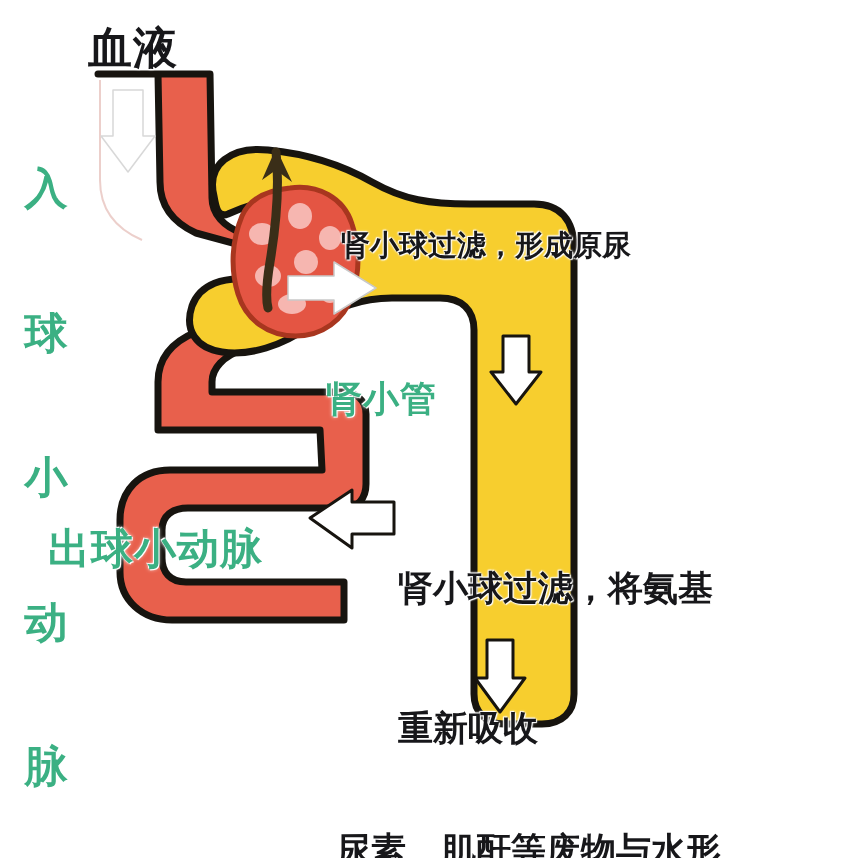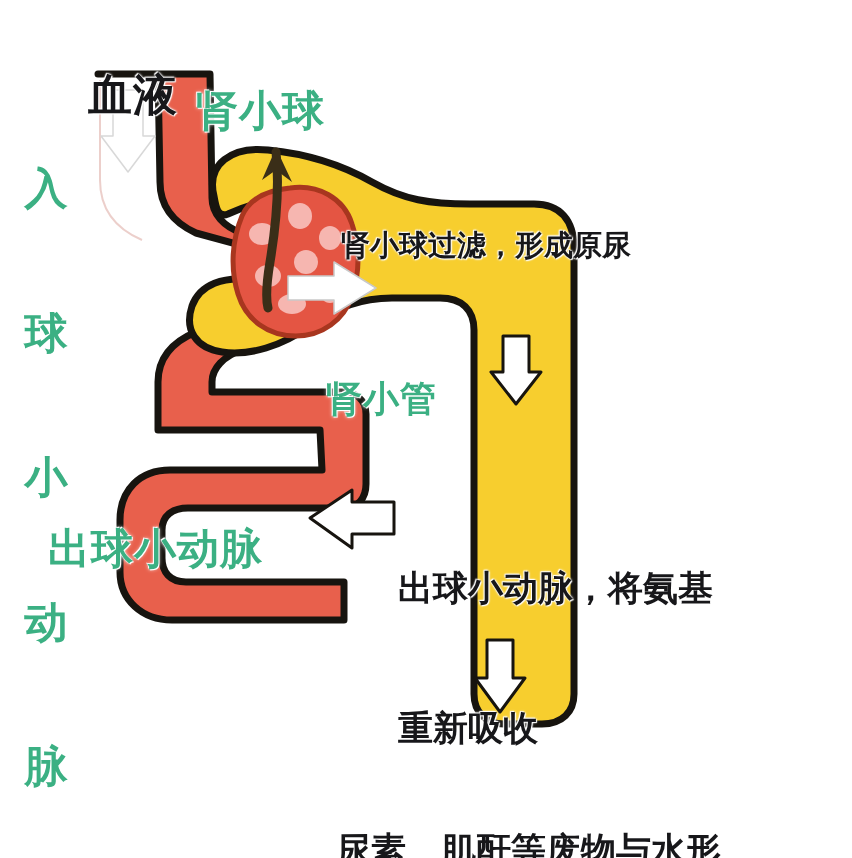--- a/index.html
+++ b/index.html
@@ -36,21 +36,20 @@
   }
   .lbl-black {
     color: #17171a;
     text-shadow: 0 0 2px #ffffff, 0 0 3px #ffffff, 1px 1px 1px #ffffff, -1px -1px 1px #ffffff;
   }
   #label-blood {
     left: 88px;
     top: 22px;
     font-size: 44px;
     letter-spacing: 1px;
-    margin-top: 47px;
   }
   #label-afferent {
     left: 20px;
     top: 68px;
     font-size: 43px;
     width: 52px;
     text-align: center;
     line-height: 1.12;
     letter-spacing: 0px;
   }
@@ -204,28 +203,27 @@
   <div class="lbl lbl-black" id="label-blood">血液</div>
 
   <div class="lbl lbl-green" id="label-afferent">
     <span>入</span>
     <span>球</span>
     <span>小</span>
     <span>动</span>
     <span>脉</span>
   </div>
 
-  <div class="lbl lbl-green" id="label-glomerulus">肾小球</div>
 
   <div class="lbl lbl-black" id="label-filtration">肾小球过滤，形成原尿</div>
 
   <div class="lbl lbl-green" id="label-tubule">肾小管</div>
 
   <div class="lbl lbl-black" id="label-reabsorb">
-    <div>出球小动脉，将氨基</div>
+    <div>肾小球过滤，将氨基</div>
     <div>重新吸收</div>
   </div>
 
   <div class="lbl lbl-green" id="label-efferent">出球小动脉</div>
 
   <div class="lbl lbl-black" id="label-final-urine">
     <div>尿素、肌酐等废物与水形</div>
     
   </div>
 

